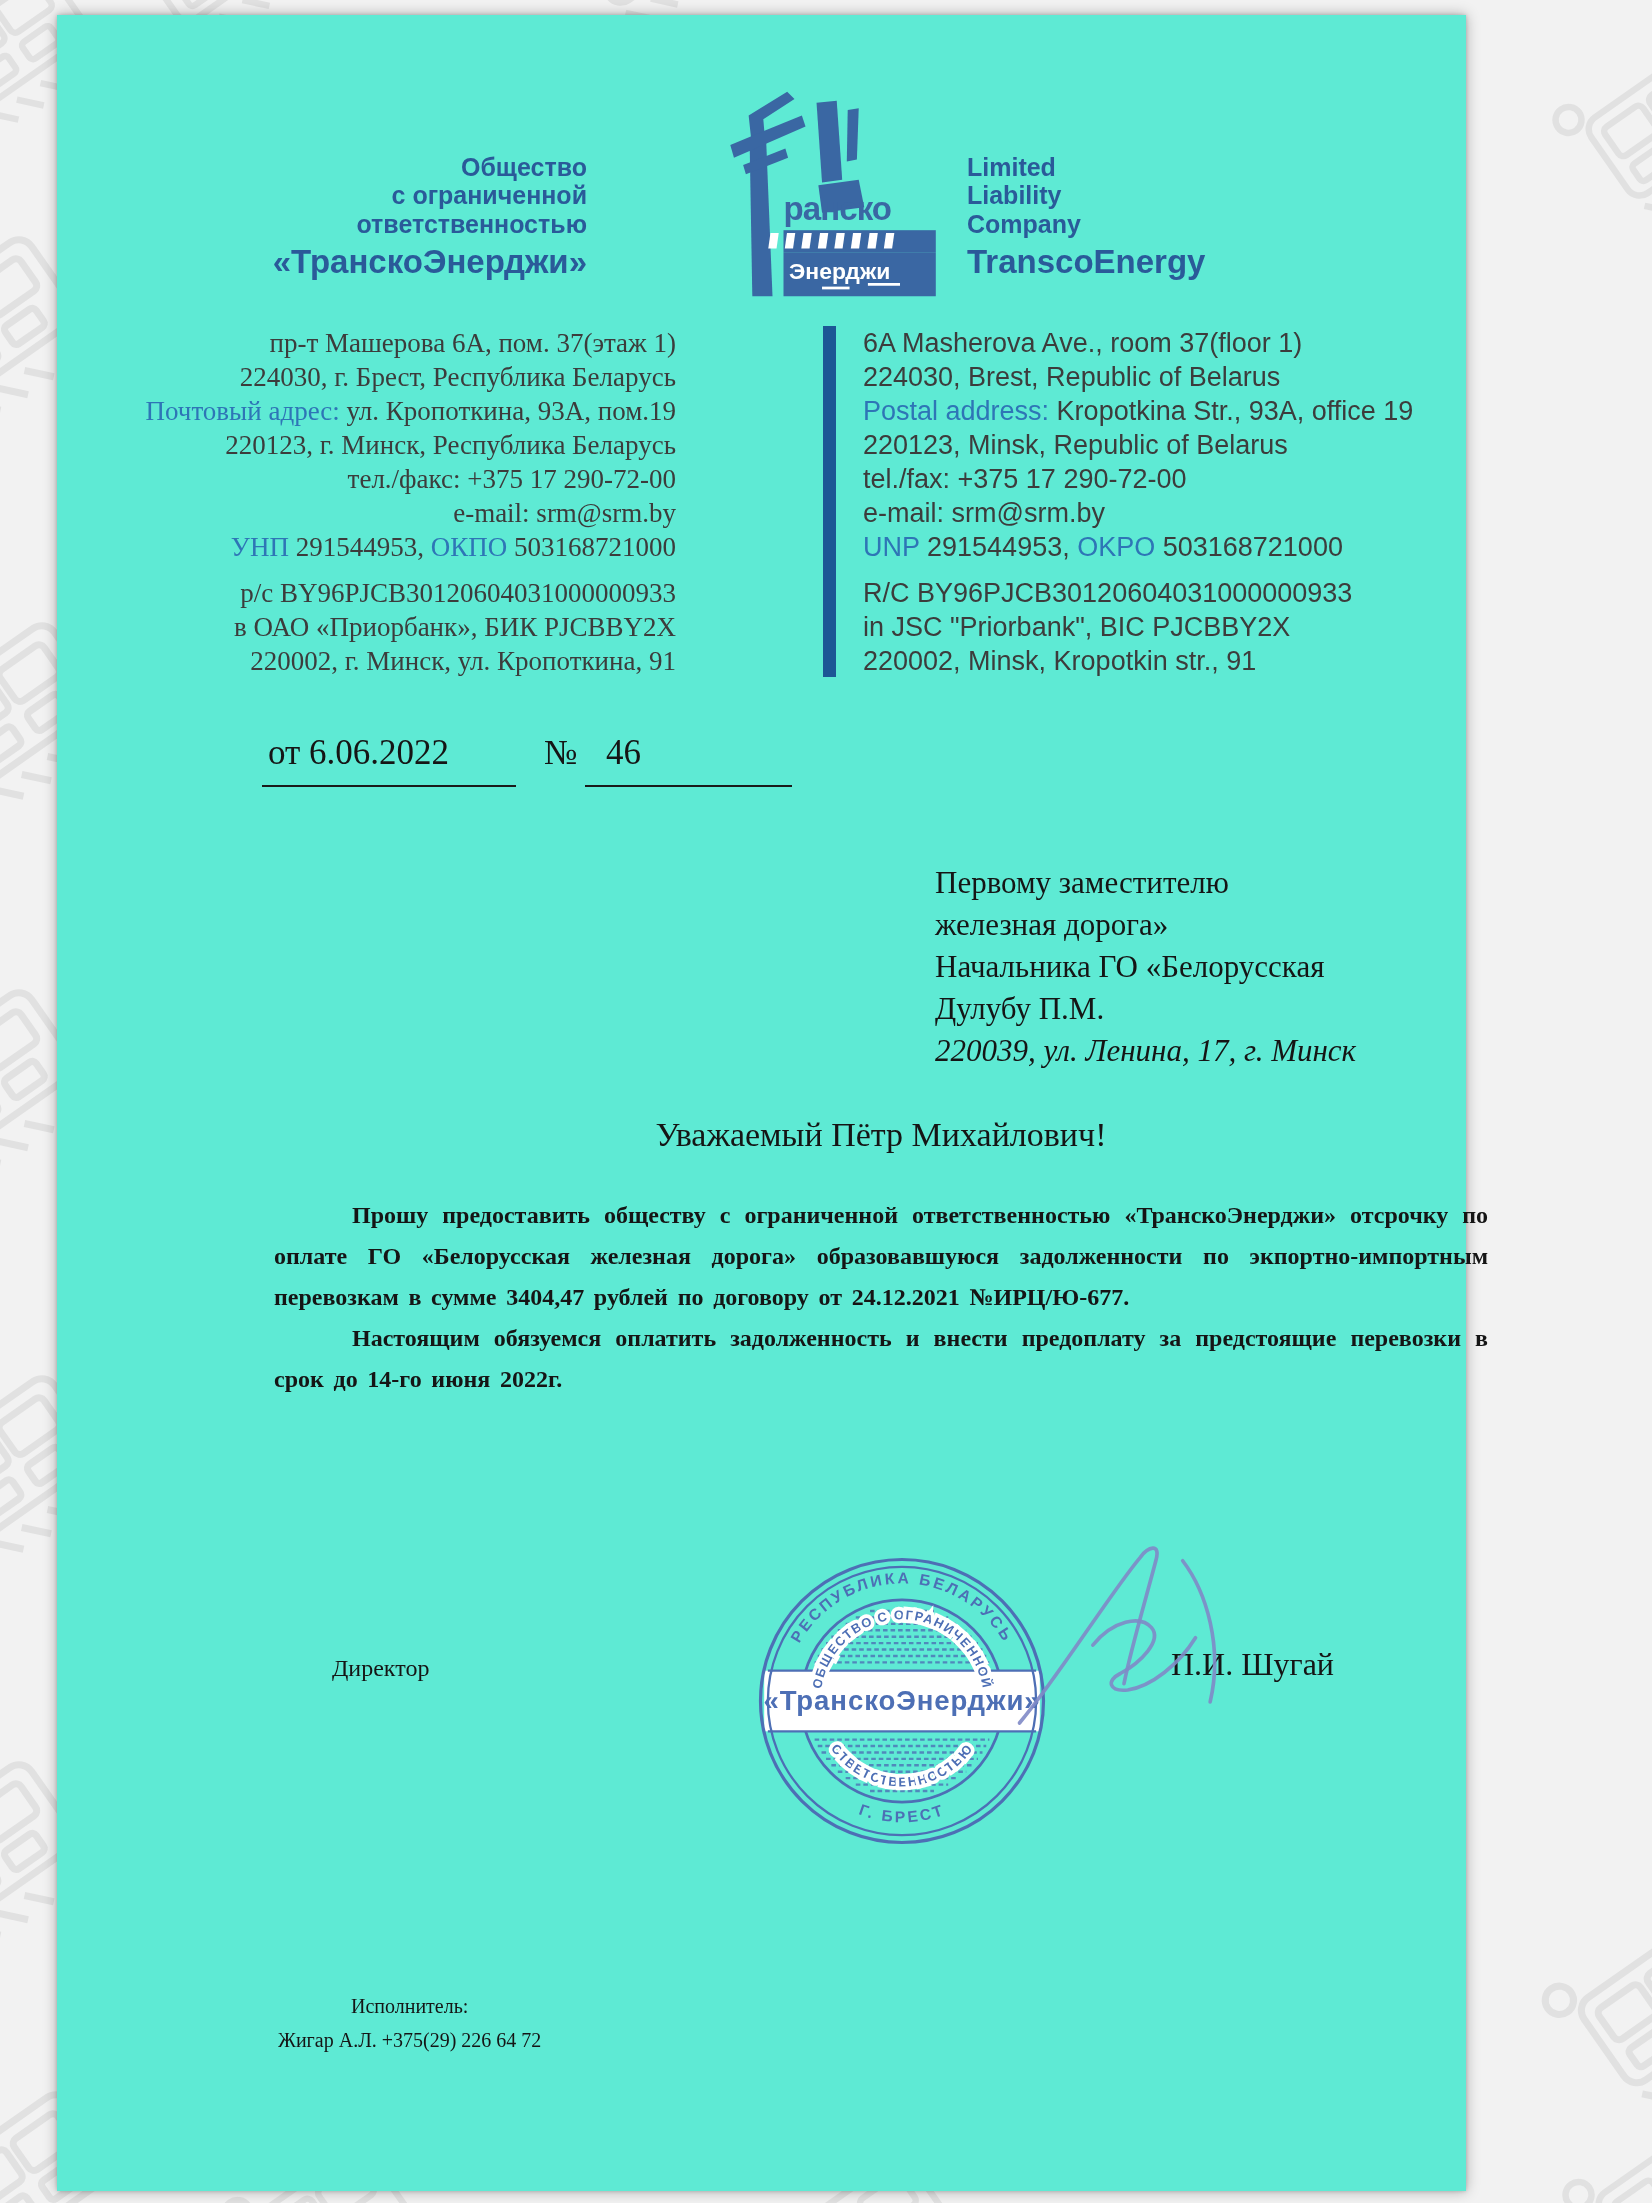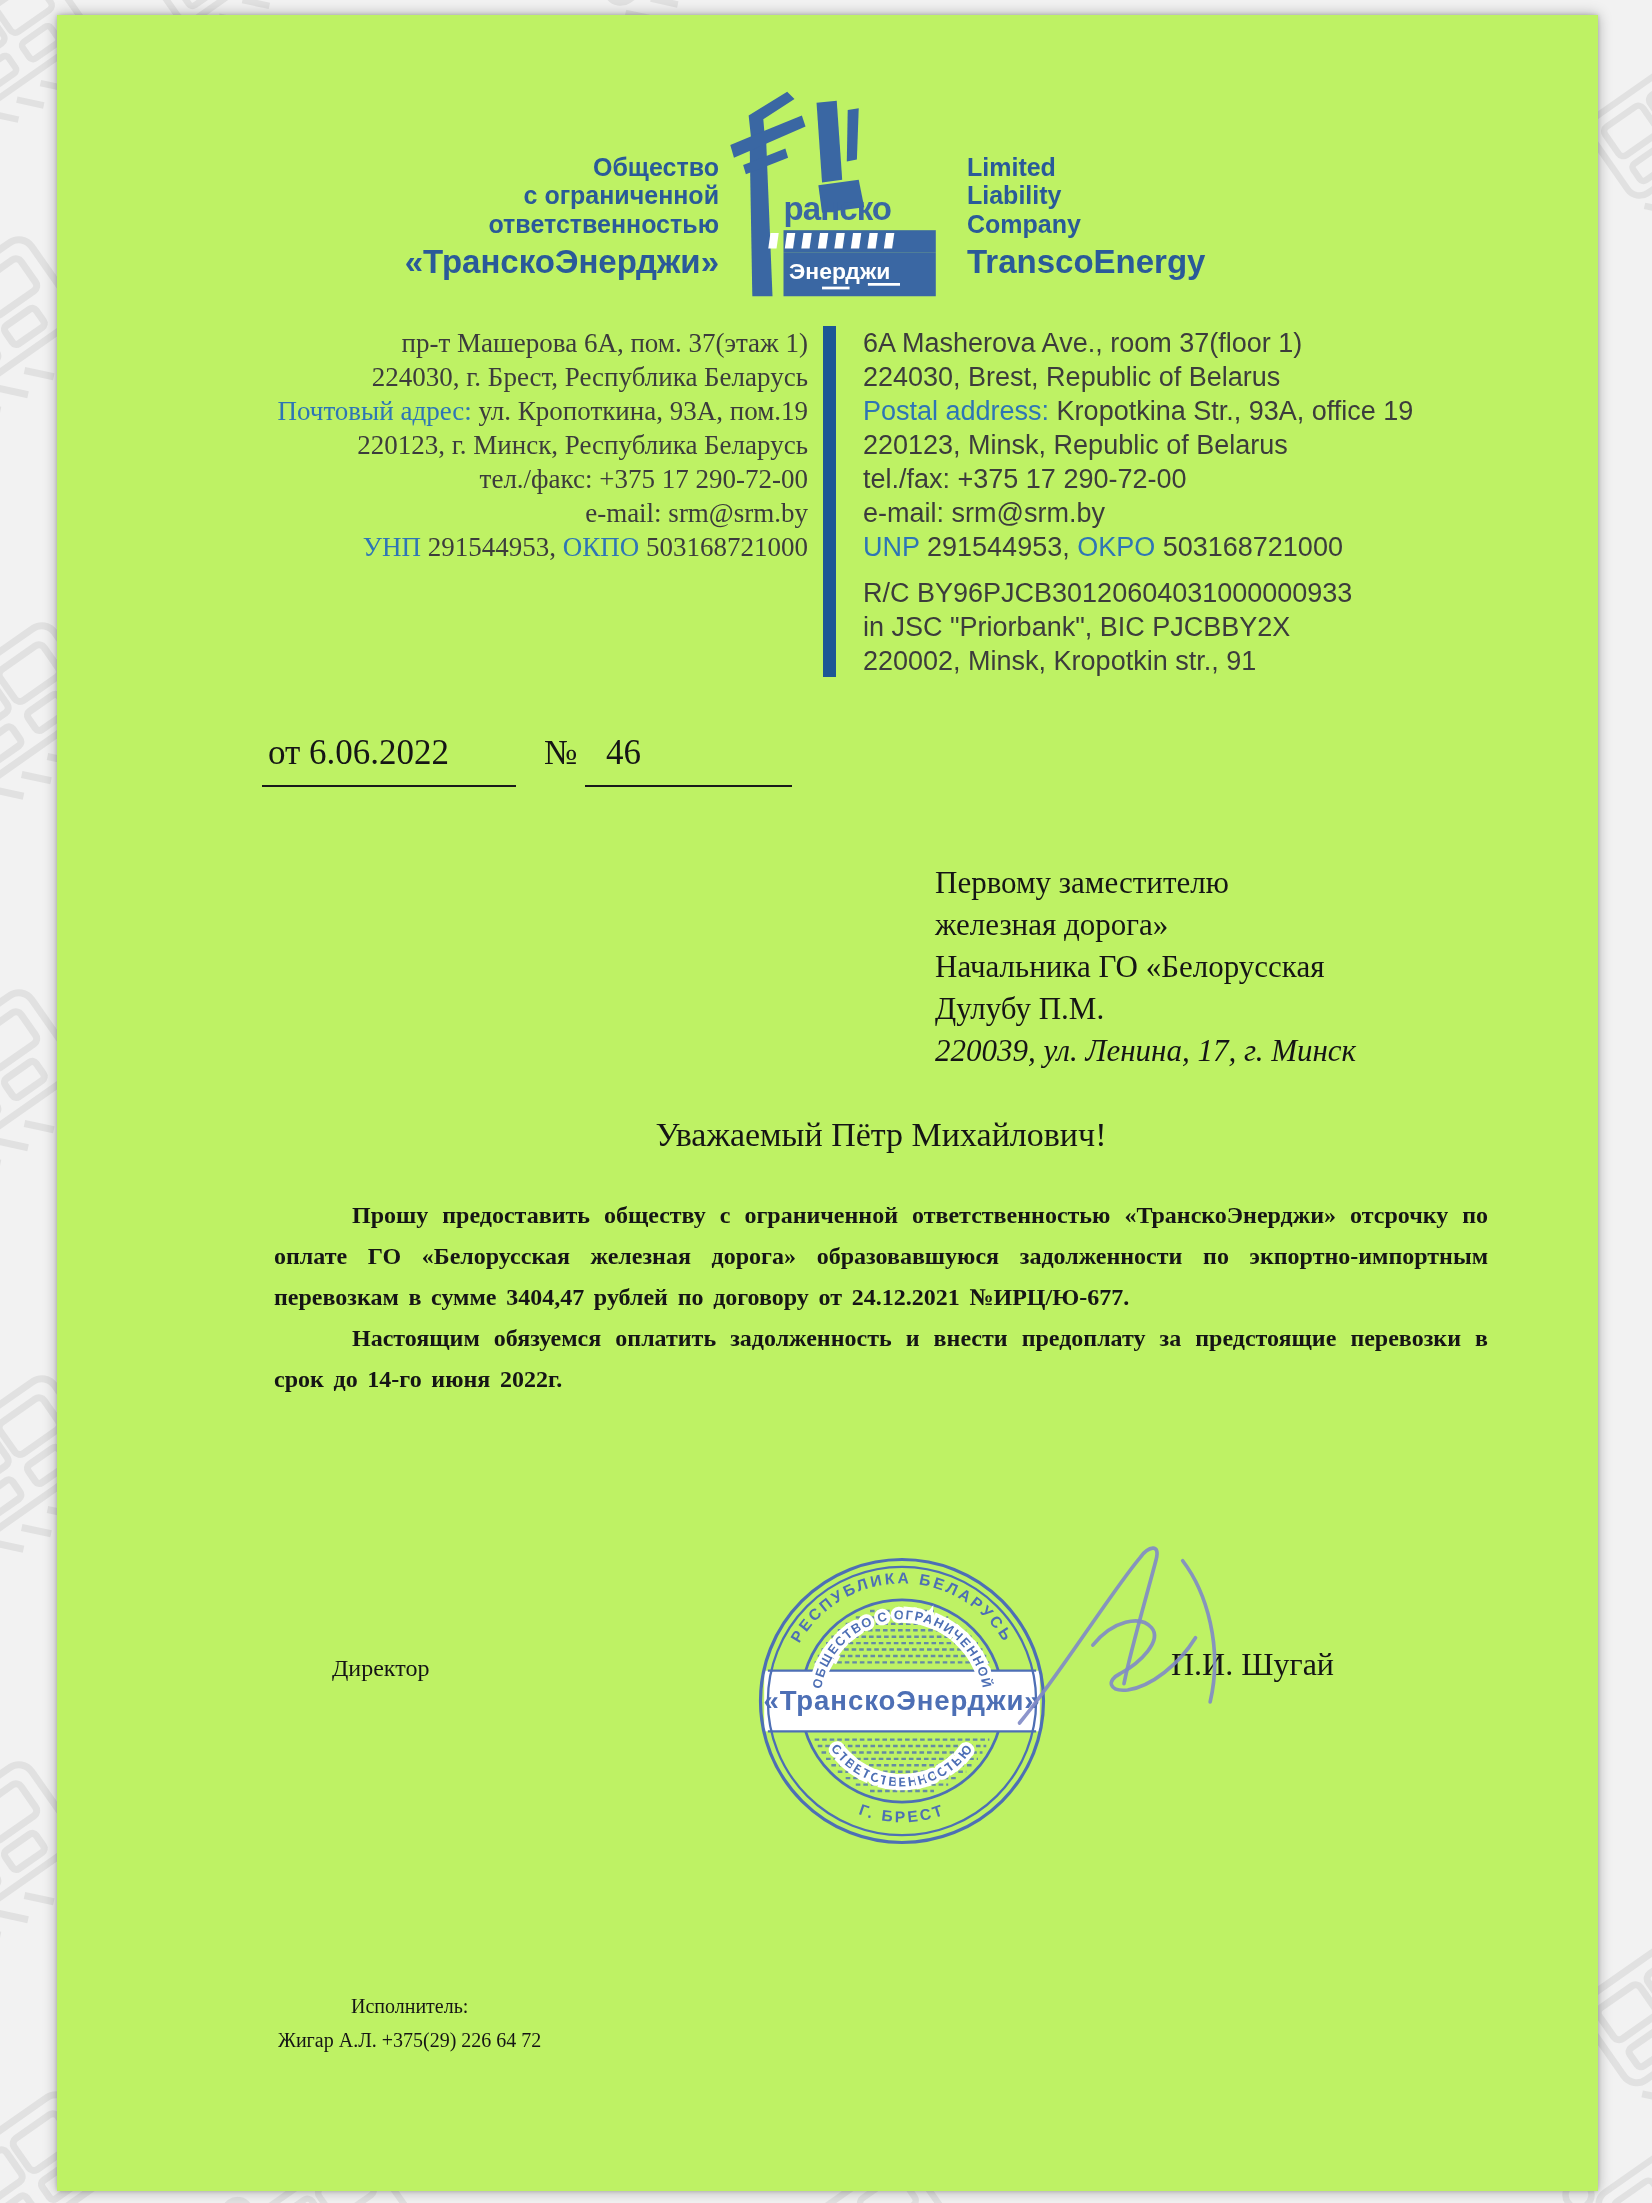--- a/index.html
+++ b/index.html
@@ -8,22 +8,22 @@
     background:#f2f2f2;
     position:relative;
     overflow:hidden;
     font-family:"Liberation Sans", sans-serif;
   }
   
   .train{position:absolute;z-index:0;}
   .train use{stroke:#e1e1e1;fill:none;stroke-width:4.5;}
   
   .page{
-    position:absolute;left:57px;top:14.7px;width:1541px;height:2176px;
-    background:#bef264;z-index:1;
+    position:absolute;left:57px;top:14.7px;width:1409px;height:2176px;
+    background:#5eead4;z-index:1;
     box-shadow:0 0 13px rgba(0,0,0,0.30), 0 0 3.7px rgba(0,0,0,0.18);
   }
   .abs{position:absolute;}
   
   .hdr-ru{right:879px;top:138px;text-align:right;white-space:nowrap;
     color:#2a5a99;font-weight:bold;font-size:25px;line-height:28.5px;}
   .hdr-en{left:910px;top:138px;text-align:left;white-space:nowrap;
     color:#2a5a99;font-weight:bold;font-size:25px;line-height:28.5px;}
   .hdr-name{font-size:33px;line-height:37px;margin-top:4.6px;}
   .logo-svg{left:673px;top:73px;}
@@ -176,20 +176,25 @@
   </div>
 
   <div class="abs addr addr-ru">
     <div>пр-т Машерова 6А, пом. 37(этаж 1)</div>
     <div>224030, г. Брест, Республика Беларусь</div>
     <div><span class="blue">Почтовый адрес:</span><span> ул. Кропоткина, 93А, пом.19</span></div>
     <div>220123, г. Минск, Республика Беларусь</div>
     <div>тел./факс: +375 17 290-72-00</div>
     <div>e-mail: srm@srm.by</div>
     <div><span class="blue">УНП</span><span> 291544953, </span><span class="blue">ОКПО</span><span> 503168721000</span></div>
+    <div class="bank">
+      <div>р/с BY96PJCB30120604031000000933</div>
+      <div>в ОАО «Приорбанк», БИК PJCBBY2X</div>
+      <div>220002, г. Минск, ул. Кропоткина, 91</div>
+    </div>
   </div>
 
   <div class="abs vdivider"></div>
 
   <div class="abs addr addr-en">
     <div>6A Masherova Ave., room 37(floor 1)</div>
     <div>224030, Brest, Republic of Belarus</div>
     <div><span class="blue">Postal address:</span><span> Kropotkina Str., 93A, office 19</span></div>
     <div>220123, Minsk, Republic of Belarus</div>
     <div>tel./fax: +375 17 290-72-00</div>

